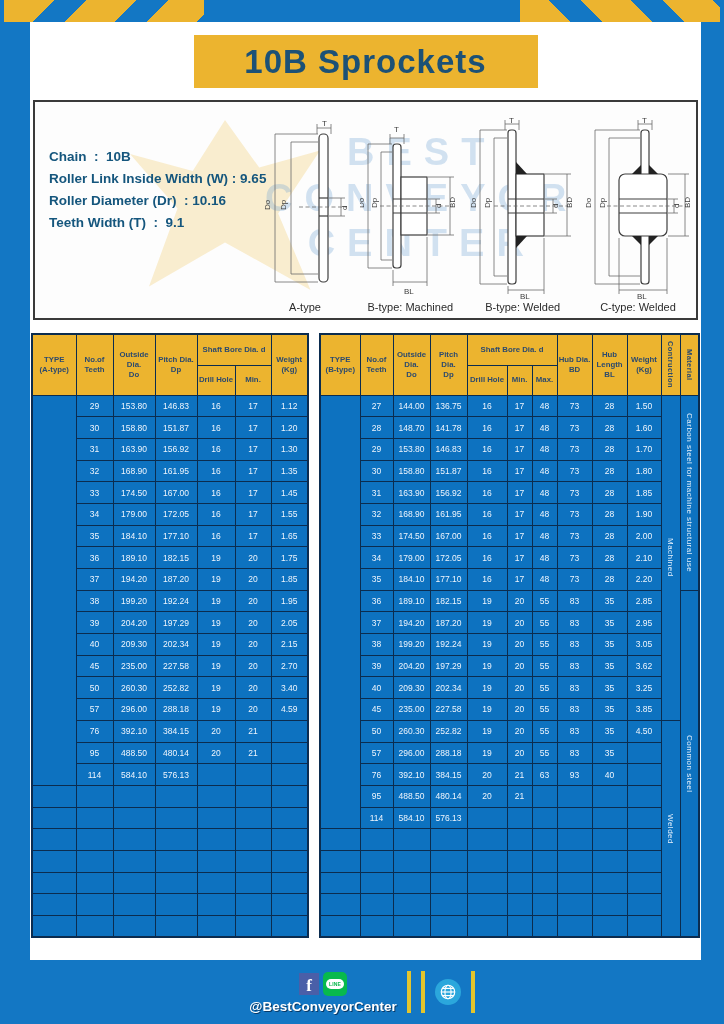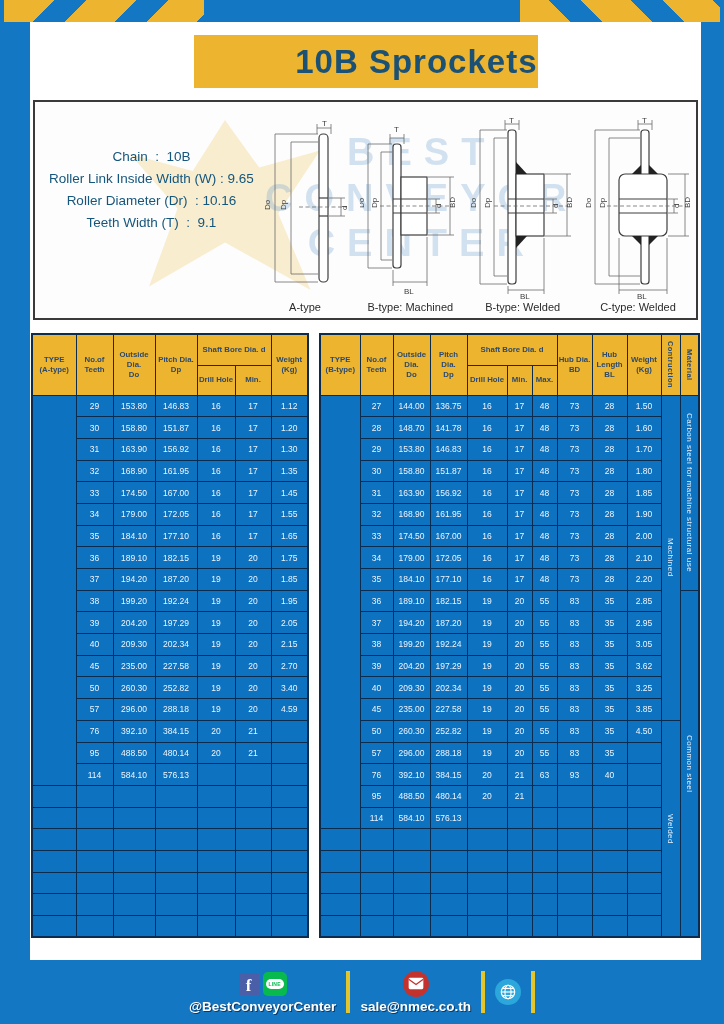--- a/index.html
+++ b/index.html
@@ -8,28 +8,28 @@
 
   
   .hazard { position:absolute; top:0; height:22px; width:200px; }
   .hazard.left  { left:4px;  background:repeating-linear-gradient(135deg,#ecb42f 0 36px,#1377c4 36px 58px); }
   .hazard.right { right:4px; background:repeating-linear-gradient(45deg,#ecb42f 0 36px,#1377c4 36px 58px); }
 
   
   .panel { position:absolute; left:30px; top:22px; width:671px; height:938px; background:#ffffff; }
 
   .banner { width:344px; height:53px; margin:13px auto 0 auto; background:#ecb42f;
-            display:flex; align-items:center; justify-content:flex-end; }
+            display:flex; align-items:center; justify-content:center; }
   .banner h1 { font-size:33px; font-weight:bold; color:#1c5176; letter-spacing:1px; }
 
   
   .infobox { position:relative; margin:12px 3px 0 3px; height:220px; border:2px solid #3a3a3a;
              background:#fdfdfd; overflow:hidden; }
   .specs { position:absolute; left:14px; top:44px; z-index:3; }
-  .specs div { font-size:13.5px; font-weight:normal; color:#15567d; line-height:1.62; white-space:pre;text-align:center; }
+  .specs div { font-size:13.5px; font-weight:bold; color:#15567d; line-height:1.62; white-space:pre; }
 
   .watermark { position:absolute; left:230px; top:28px; z-index:1; text-align:center; }
   .watermark .wm-line { font-size:38px; font-weight:bold; color:rgba(108,163,213,0.30);
                         letter-spacing:12px; line-height:1.2; }
   .wm-shape { position:absolute; left:95px; top:18px; width:190px; height:170px; z-index:0;
               background:rgba(236,180,47,0.22);
               clip-path:polygon(50% 0,68% 28%,100% 18%,78% 55%,95% 100%,50% 72%,10% 98%,25% 52%,0 20%,33% 30%); }
 
   .diagrams { position:absolute; left:224px; right:5px; top:6px; bottom:5px; z-index:2;
               display:flex; justify-content:space-between; align-items:flex-end; }
@@ -859,31 +859,20 @@
     <div class="fitem">
       <div class="icon-row">
         <div class="fb-icon">f</div>
         <div class="line-icon">
           <span class="bubble">LINE</span>
         </div>
       </div>
       <div class="flabel">@BestConveyorCenter</div>
     </div>
     <div class="fdivider"></div>
-    <div class="fitem">
-      <div class="icon-row">
-        <div class="circle-icon mail-bg">
-          <svg width="16" height="13" viewBox="0 0 24 19">
-            <rect x="1" y="1" width="22" height="17" rx="2" fill="#ffffff"></rect>
-            <path d="M1 3 L12 11 L23 3" fill="none" stroke="#c4322e" stroke-width="2"></path>
-          </svg>
-        </div>
-      </div>
-      <div class="flabel">sale@nmec.co.th</div>
-    </div>
     <div class="fdivider"></div>
     <div class="fitem">
       <div class="icon-row">
         <div class="circle-icon globe-bg">
           <svg width="18" height="18" viewBox="0 0 20 20" fill="none" stroke="#ffffff" stroke-width="1.3">
             <circle cx="10" cy="10" r="7.5"></circle>
             <ellipse cx="10" cy="10" rx="3.4" ry="7.5"></ellipse>
             <line x1="2.5" y1="10" x2="17.5" y2="10"></line>
             <line x1="3.6" y1="6" x2="16.4" y2="6"></line>
             <line x1="3.6" y1="14" x2="16.4" y2="14"></line>

